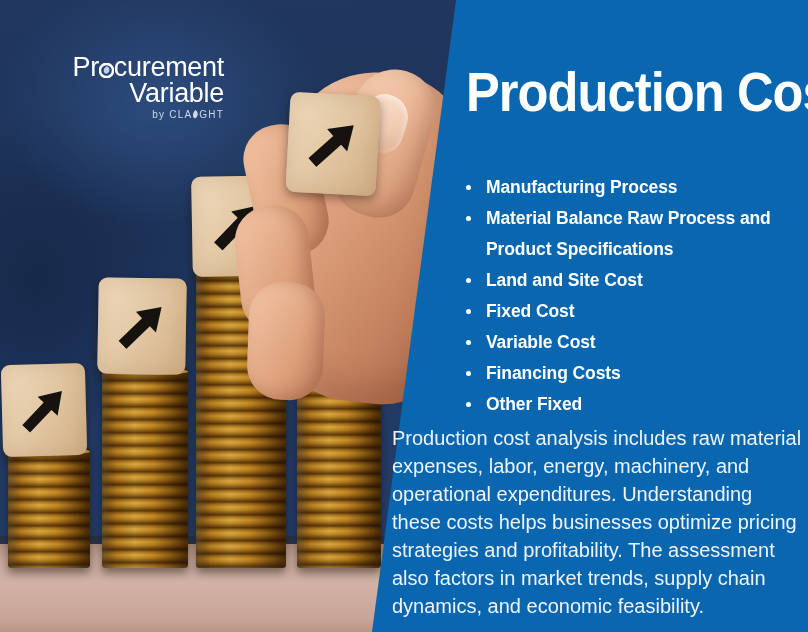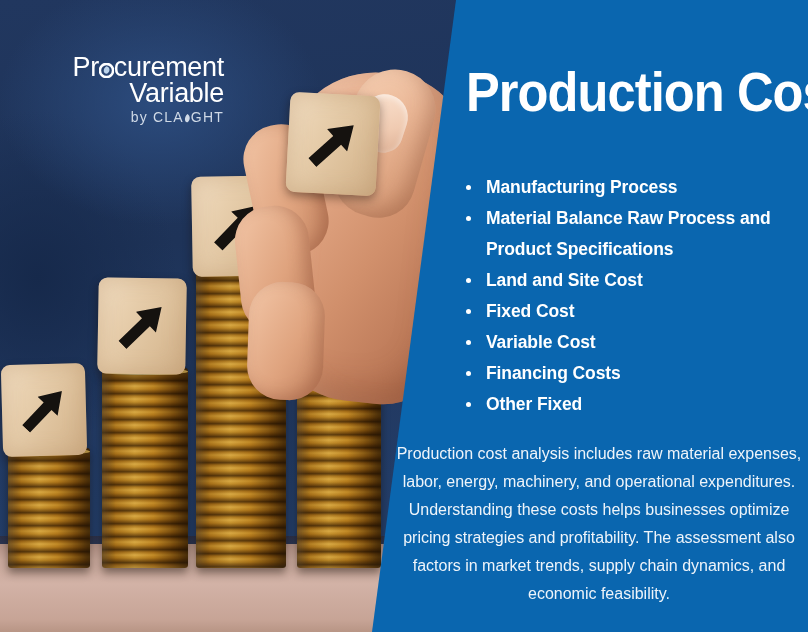--- a/index.html
+++ b/index.html
@@ -199,26 +199,25 @@
     content: "";
     position: absolute;
     left: 4px; top: 13px;
     width: 5px; height: 5px;
     border-radius: 50%;
     background: #ffffff;
   }
 
   .para {
     position: absolute;
-    left: -66px; top: 440px;
+    left: -66px; top: 424px;
     width: 414px;
     color: #eef4fa;
-    font-size: 16px;
+    font-size: 20px;
     line-height: 28px;
-    text-align: center;
   }
 
   
   .logo {
     position: absolute;
     left: 34px; top: 54px;
     width: 190px;
     text-align: right;
     color: #ffffff;
   }
@@ -232,21 +231,21 @@
   .logo-l1 .leaf-o {
     display: inline-block;
     position: relative;
     width: 15px;
     height: 15px;
     vertical-align: -2px;
   }
   .logo-l1 .leaf-o svg { position: absolute; left: 0; top: 0; }
   .logo-by {
     margin-top: 3px;
-    font-size: 14px;
+    font-size: 10px;
     letter-spacing: 1.2px;
     color: #cfd9e6;
     white-space: nowrap;
   }
   .logo-by .claight-leaf {
     display: inline-block;
     width: 7px; height: 9px;
     vertical-align: -1px;
   }
 </style>

